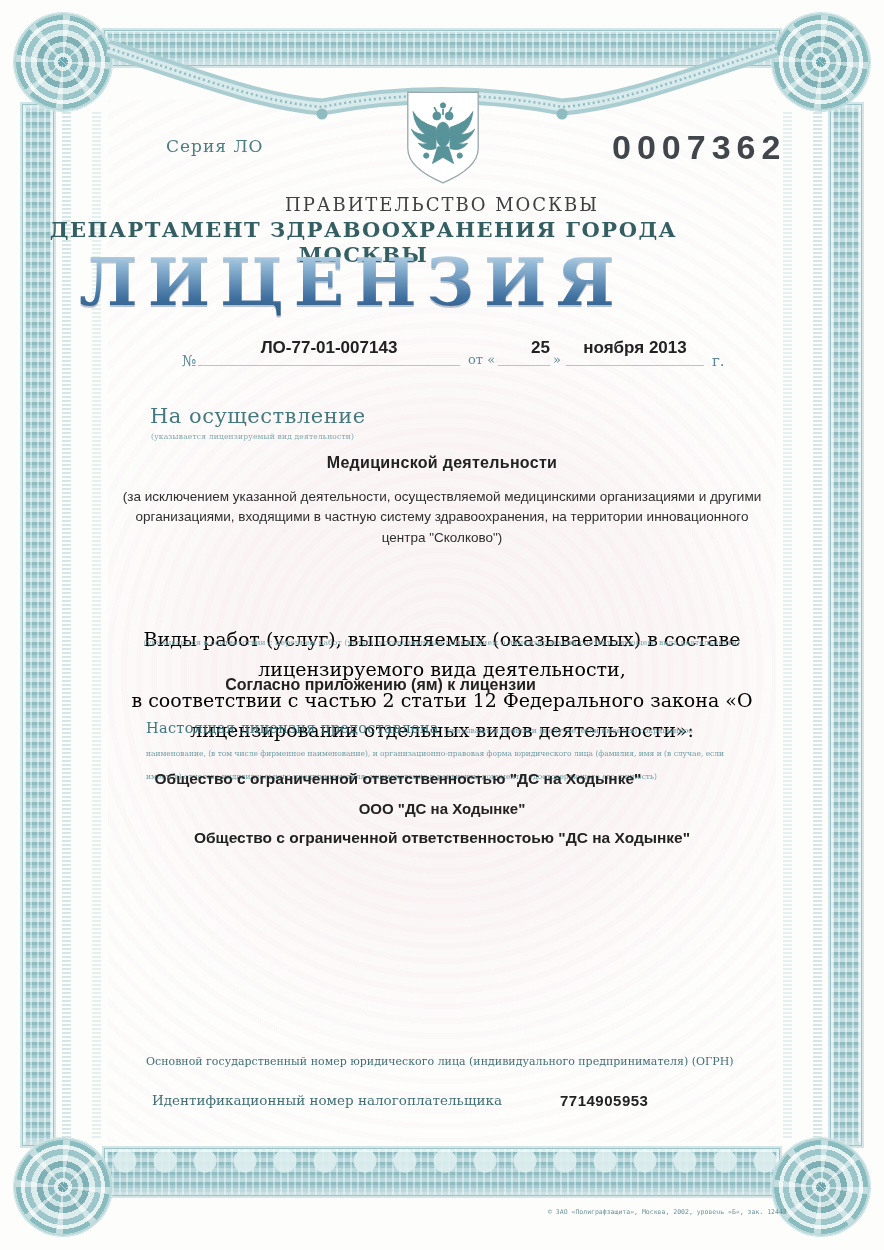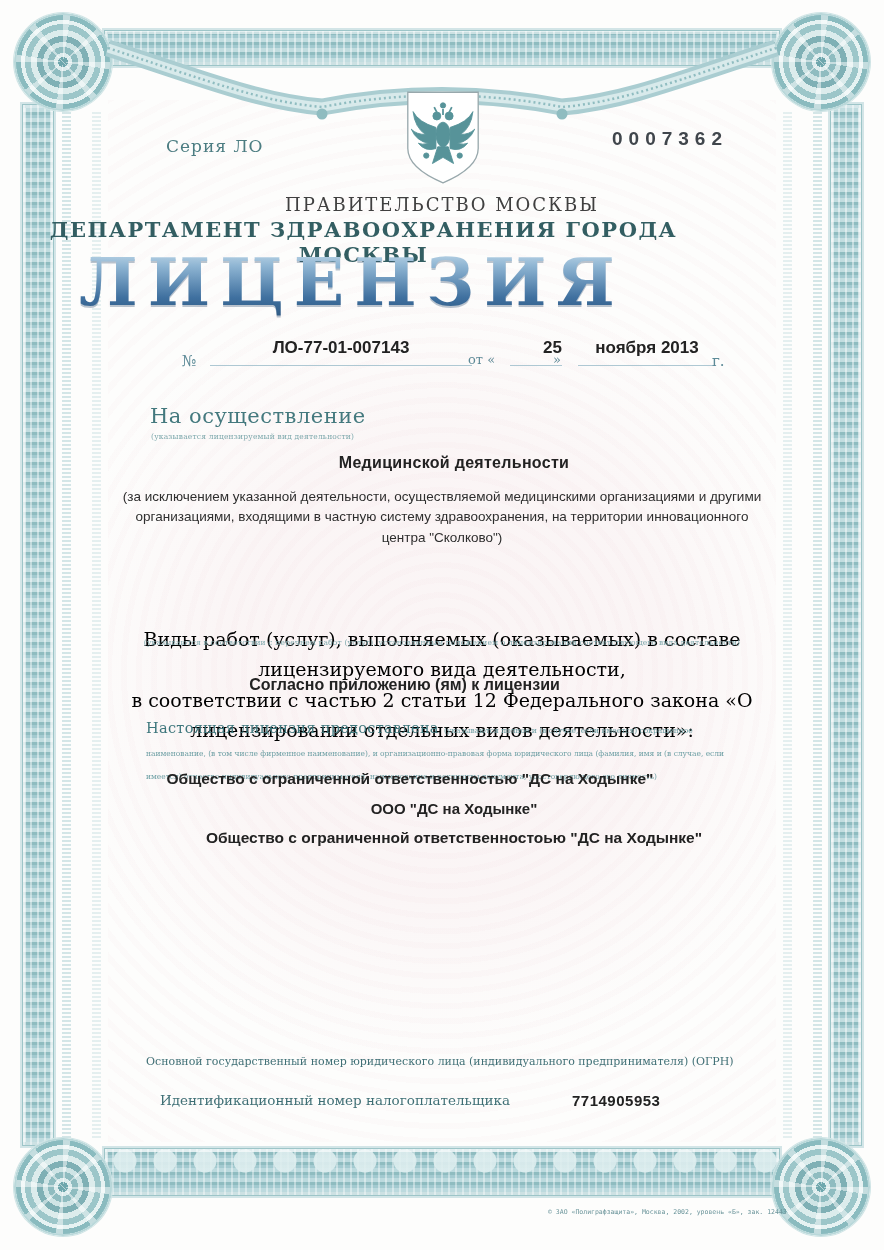--- a/index.html
+++ b/index.html
@@ -57,28 +57,28 @@
     position:absolute;left:108px;top:100px;right:108px;bottom:108px;
     background:
       radial-gradient(circle at 50% 55%, rgba(236,196,205,.14) 0 220px, rgba(236,196,205,.05) 320px, rgba(0,0,0,0) 400px),
       repeating-radial-gradient(circle at 50% 55%, rgba(233,195,204,.06) 0 6px, rgba(0,0,0,0) 6px 15px);
   }
 
   
   .abs{position:absolute;}
   .tiny{font-size:7.5px;color:#7fa9ad;letter-spacing:.2px;line-height:1.5;}
   .sans{font-family:"Liberation Sans","DejaVu Sans",sans-serif;}
-  .bold{font-weight:bold;margin-left:12px;}
+  .bold{font-weight:bold;}
   .center{text-align:center;}
   .ink{color:#222;}
 
   .series{left:166px;top:136px;font-size:17px;color:#4c7d82;letter-spacing:1px;}
   .form-number{
     left:612px;top:128px;width:200px;
-    font-size:19px;font-weight:600;color:#40464c;letter-spacing:6px;
+    font-size:34px;font-weight:600;color:#40464c;letter-spacing:6px;
   }
   .emblem{left:399px;top:88px;width:88px;height:100px;}
   .government{left:0;width:884px;top:194px;font-size:18px;color:#404040;letter-spacing:2px;}
   .department{left:0;width:727px;top:217px;font-size:21px;font-weight:bold;color:#335e62;letter-spacing:1.5px;}
 
   .doc-title{
     left:0;width:704px;top:243px;
     font-size:66px;font-weight:bold;letter-spacing:10px;
     color:#4a80ad;
     text-shadow:0 2px 1px rgba(44,86,126,.35), 0 -1px 0 #e6f1f8;
@@ -97,33 +97,33 @@
   .lic-label{font-size:15px;color:#5d8a97;}
   .lic-value{font-size:17px;}
 
   .lead{left:150px;top:404px;font-size:21px;color:#44797e;letter-spacing:.5px;}
   .lead-note{left:151px;top:431px;}
   .activity{left:0;width:884px;top:454px;font-size:16px;letter-spacing:.3px;}
   .activity-note{left:122px;width:640px;top:487px;font-size:13.5px;line-height:1.5;color:#2e2e2e;}
 
   .works-par{left:130px;width:624px;top:588px;font-size:19px;color:#000000;line-height:1.6;margin-top:36px;}
   .works-note{left:134px;width:616px;top:637px;text-align:center;}
-  .works-value{left:0;width:761px;top:676px;font-size:16px;padding-left:12px;}
+  .works-value{left:0;width:761px;top:676px;font-size:16px;}
 
   .grantee{left:146px;width:600px;top:716px;line-height:1.45;}
   .grantee .lead-in{font-size:14.5px;color:#3e767c;letter-spacing:.3px;}
   .grantee .note-in{font-size:7.5px;color:#6fa0a5;}
 
   .name1{left:0;width:796px;top:770px;font-size:15.5px;}
   .name2{left:0;width:884px;top:800px;font-size:15px;}
   .name3{left:0;width:884px;top:829px;font-size:15.5px;}
 
   .ogrn-label{left:146px;width:600px;top:1034px;font-size:11px;color:#3f6f75;line-height:1.4;margin-top:20px;}
   .ogrn-value{left:0;width:884px;top:1054px;font-size:15px;letter-spacing:.5px;}
-  .inn-label{left:160px;top:1092px;font-size:13.5px;color:#3f6f75;}
+  .inn-label{left:152px;top:1092px;font-size:13.5px;color:#3f6f75;}
   .inn-value{left:560px;top:1092px;font-size:15px;letter-spacing:.5px;}
 
   .printer-note{
     left:548px;top:1208px;width:250px;
     font-family:"DejaVu Sans Mono",monospace;font-size:6.5px;color:#6a949a;
   }
 </style>
 </head>
 <body>
 

